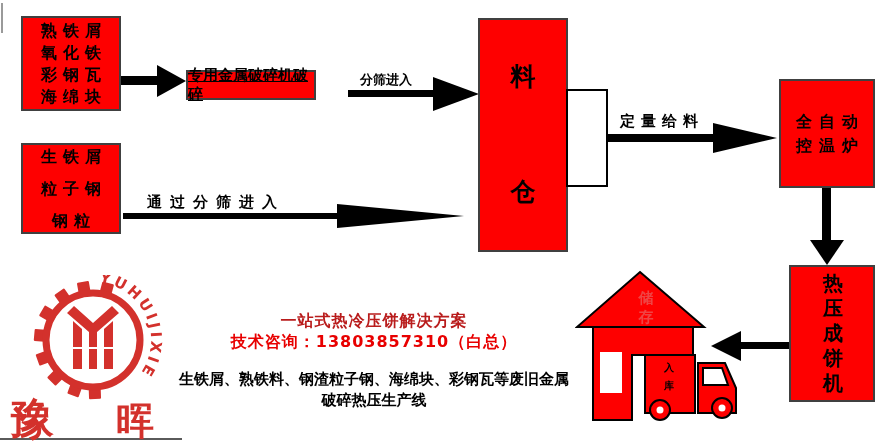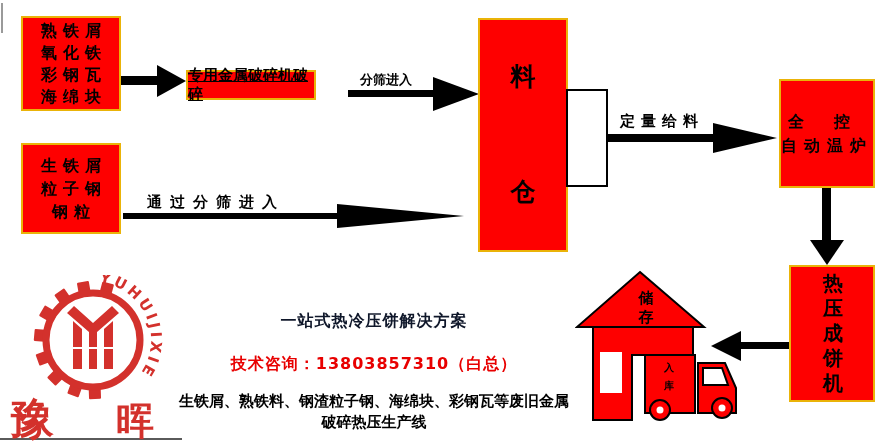--- a/index.html
+++ b/index.html
@@ -2,31 +2,31 @@
 <html><head>
 <meta charset="utf-8">
 <style>
   * { margin:0; padding:0; box-sizing:border-box; }
   html,body { background:#fff; }
   body { font-family:"DejaVu Sans","Liberation Sans",sans-serif; }
   .stage{ position:relative; width:892px; height:441px; background:#ffffff; overflow:hidden; }
 
   
   .abs{ position:absolute; }
-  .redbox{ background:#fe0000; border:2px solid #eab308; color:#000; font-weight:bold; }
+  .redbox{ background:#fe0000; border:2px solid #404040; color:#000; font-weight:bold; }
   .shaft{ background:#000; }
   .tri{ width:0; height:0; }
 
   
   .edge-vline{ left:1px; top:3px; width:2px; height:30px; background:#9a9a9a; }
   .edge-hline{ left:0; top:438px; width:182px; height:2px; background:#5a5a5a; }
 
   
   .src1{ left:21px; top:16px; width:100px; height:95px; display:flex; flex-direction:column; justify-content:center; align-items:center; font-size:16px; line-height:22px; letter-spacing:6px; text-indent:6px; }
-  .src2{ left:21px; top:143px; width:100px; height:91px; display:flex; flex-direction:column; justify-content:center; align-items:center; font-size:16px; line-height:23px; letter-spacing:6px; text-indent:6px; }
+  .src2{ left:21px; top:143px; width:100px; height:91px; display:flex; flex-direction:column; justify-content:center; align-items:center; font-size:16px; line-height:23px; letter-spacing:6px; text-indent:6px;gap:9px; }
 
   
   .a1-shaft{ left:121px; top:76px; width:38px; height:9px; }
   .a1-head{ left:157px; top:65px; border-top:16px solid transparent; border-bottom:16px solid transparent; border-left:29px solid #000; }
 
   
   .crusher{ left:186px; top:70px; width:130px; height:30px; display:flex; align-items:center; justify-content:center; font-size:15px;text-decoration:underline; }
 
   
   .lbl-sieve{ left:360px; top:71px; font-size:13px; font-weight:bold; color:#000; }
@@ -41,43 +41,43 @@
   
   .silo{ left:478px; top:18px; width:90px; height:234px; display:flex; flex-direction:column; justify-content:space-between; align-items:center; padding:40px 0 42px 0; font-size:25px; }
   .silo-notch{ left:566px; top:89px; width:42px; height:98px; background:#fff; border:2px solid #000; }
 
   
   .lbl-feed{ left:620px; top:112px; font-size:15px; font-weight:bold; letter-spacing:6px; color:#000; }
   .a3-shaft{ left:607px; top:134px; width:110px; height:8px; }
   .a3-head{ left:713px; top:123px; border-top:15px solid transparent; border-bottom:15px solid transparent; border-left:64px solid #000; }
 
   
-  .furnace{ left:779px; top:79px; width:96px; height:109px; display:flex; flex-direction:row; justify-content:center; align-items:center; font-size:16px; line-height:24px; letter-spacing:7px; text-indent:7px; }
+  .furnace{ left:779px; top:79px; width:96px; height:109px; display:flex; flex-direction:column; justify-content:center; align-items:center; font-size:16px; line-height:24px; letter-spacing:7px; text-indent:7px; }
 
   
   .a4-shaft{ left:822px; top:188px; width:9px; height:53px; }
   .a4-head{ left:810px; top:240px; border-left:17px solid transparent; border-right:17px solid transparent; border-top:25px solid #000; }
 
   
   .press{ left:789px; top:265px; width:86px; height:137px; display:flex; align-items:center; justify-content:center; }
   .press-text{ width:18px; font-size:20px; font-weight:bold; line-height:25px; word-break:break-all; text-align:center; }
 
   
   .a5-shaft{ left:740px; top:342px; width:49px; height:7px; }
   .a5-head{ left:711px; top:331px; border-top:15px solid transparent; border-bottom:15px solid transparent; border-right:30px solid #000; }
 
   
   .house-truck{ left:575px; top:264px; width:170px; height:160px; }
-  .lbl-store{ left:636px; top:289px; width:20px; font-size:15px; font-weight:bold; line-height:19px; word-break:break-all; text-align:center; color:#000000; }
+  .lbl-store{ left:636px; top:289px; width:20px; font-size:15px; font-weight:bold; line-height:19px; word-break:break-all; text-align:center; color:#ef4444; }
   .lbl-inbound{ left:660px; top:359px; width:18px; font-size:10px; font-weight:bold; line-height:18px; word-break:break-all; text-align:center; color:#000; }
 
   
   .footer{ left:168px; top:311px; width:412px; text-align:center; }
-  .slogan{ font-size:16px; font-weight:bold; color:#0f172a; letter-spacing:1px; }
-  .contact{ margin-top:22px; font-size:16px; font-weight:bold; color:#e80000; letter-spacing:1px; }
+  .slogan{ font-size:16px; font-weight:bold; color:#b91c1c; letter-spacing:1px; }
+  .contact{ font-size:16px; font-weight:bold; color:#e80000; letter-spacing:1px; }
   .descr{ margin-top:16px; font-size:15px; font-weight:bold; color:#000; line-height:21px; }
 
   
   .logo-svg{ left:15px; top:275px; width:160px; height:160px; }
   .brand-left{ left:10px; top:390px; font-size:44px; font-weight:bold; color:#d3312c; font-family:"DejaVu Serif","Liberation Serif",serif; }
   .brand-right{ left:116px; top:396px; font-size:38px; font-weight:bold; color:#d3312c; font-family:"DejaVu Serif","Liberation Serif",serif; }
 </style>
 </head>
 <body>
 

